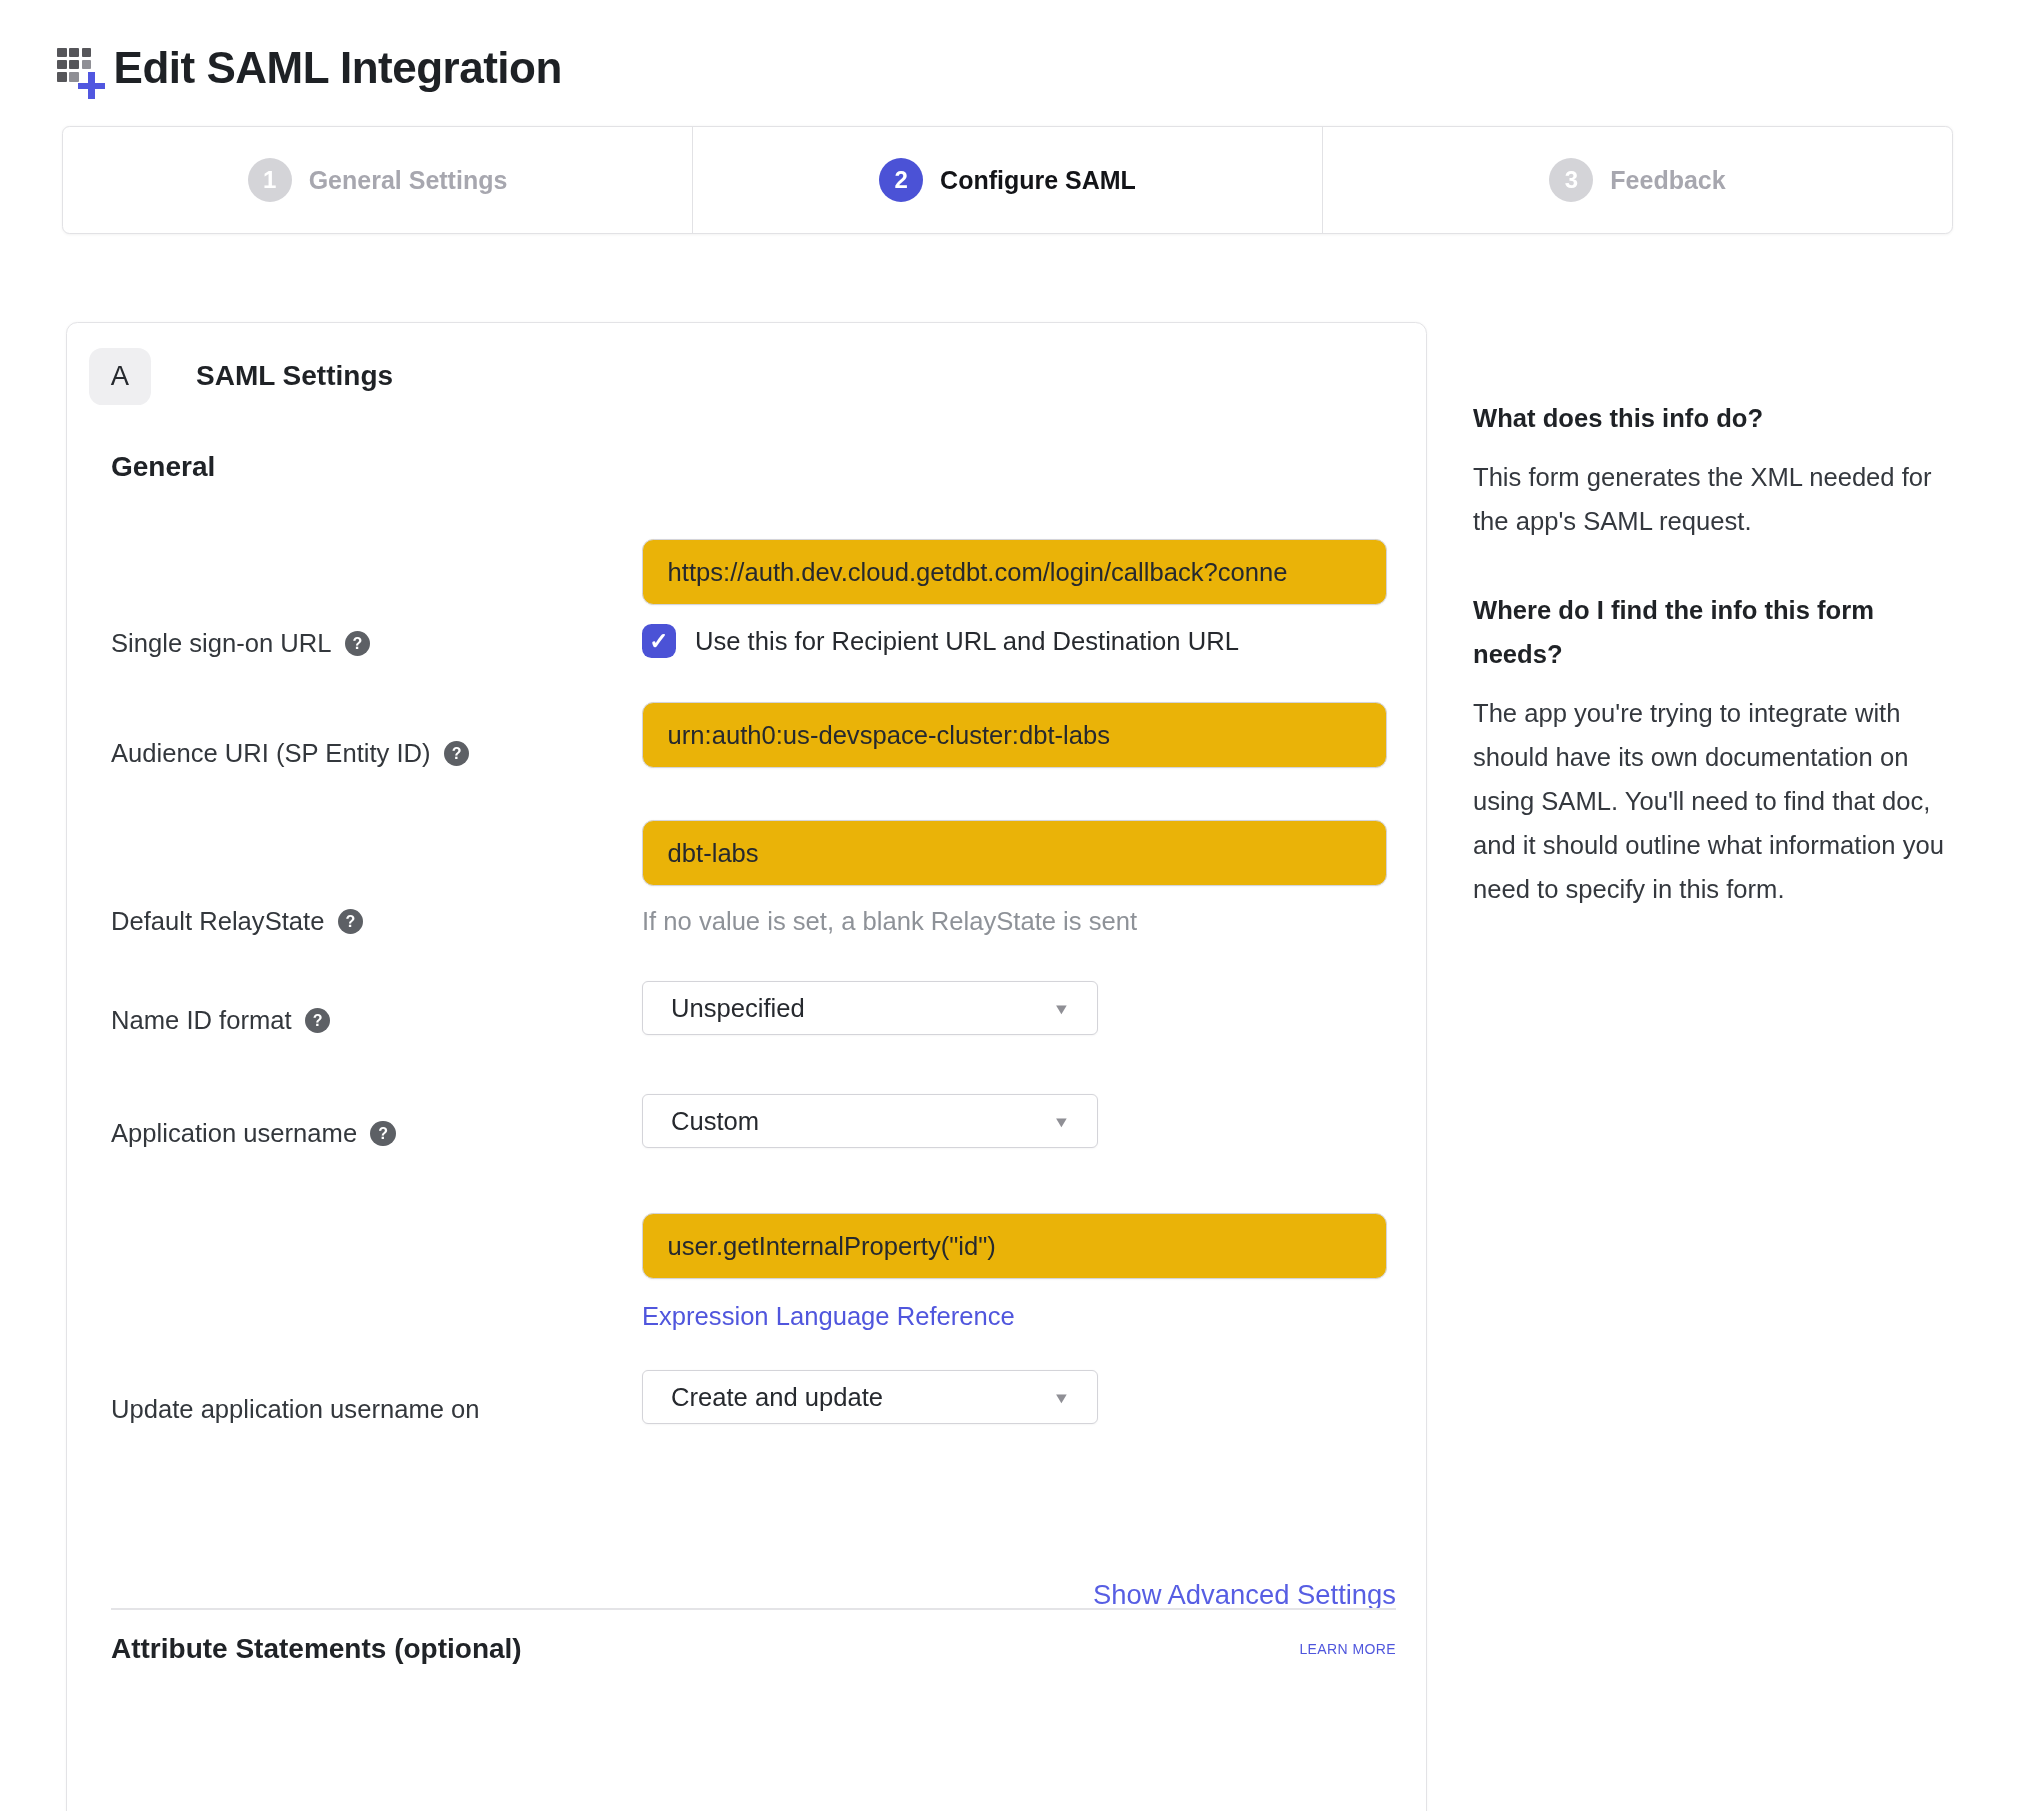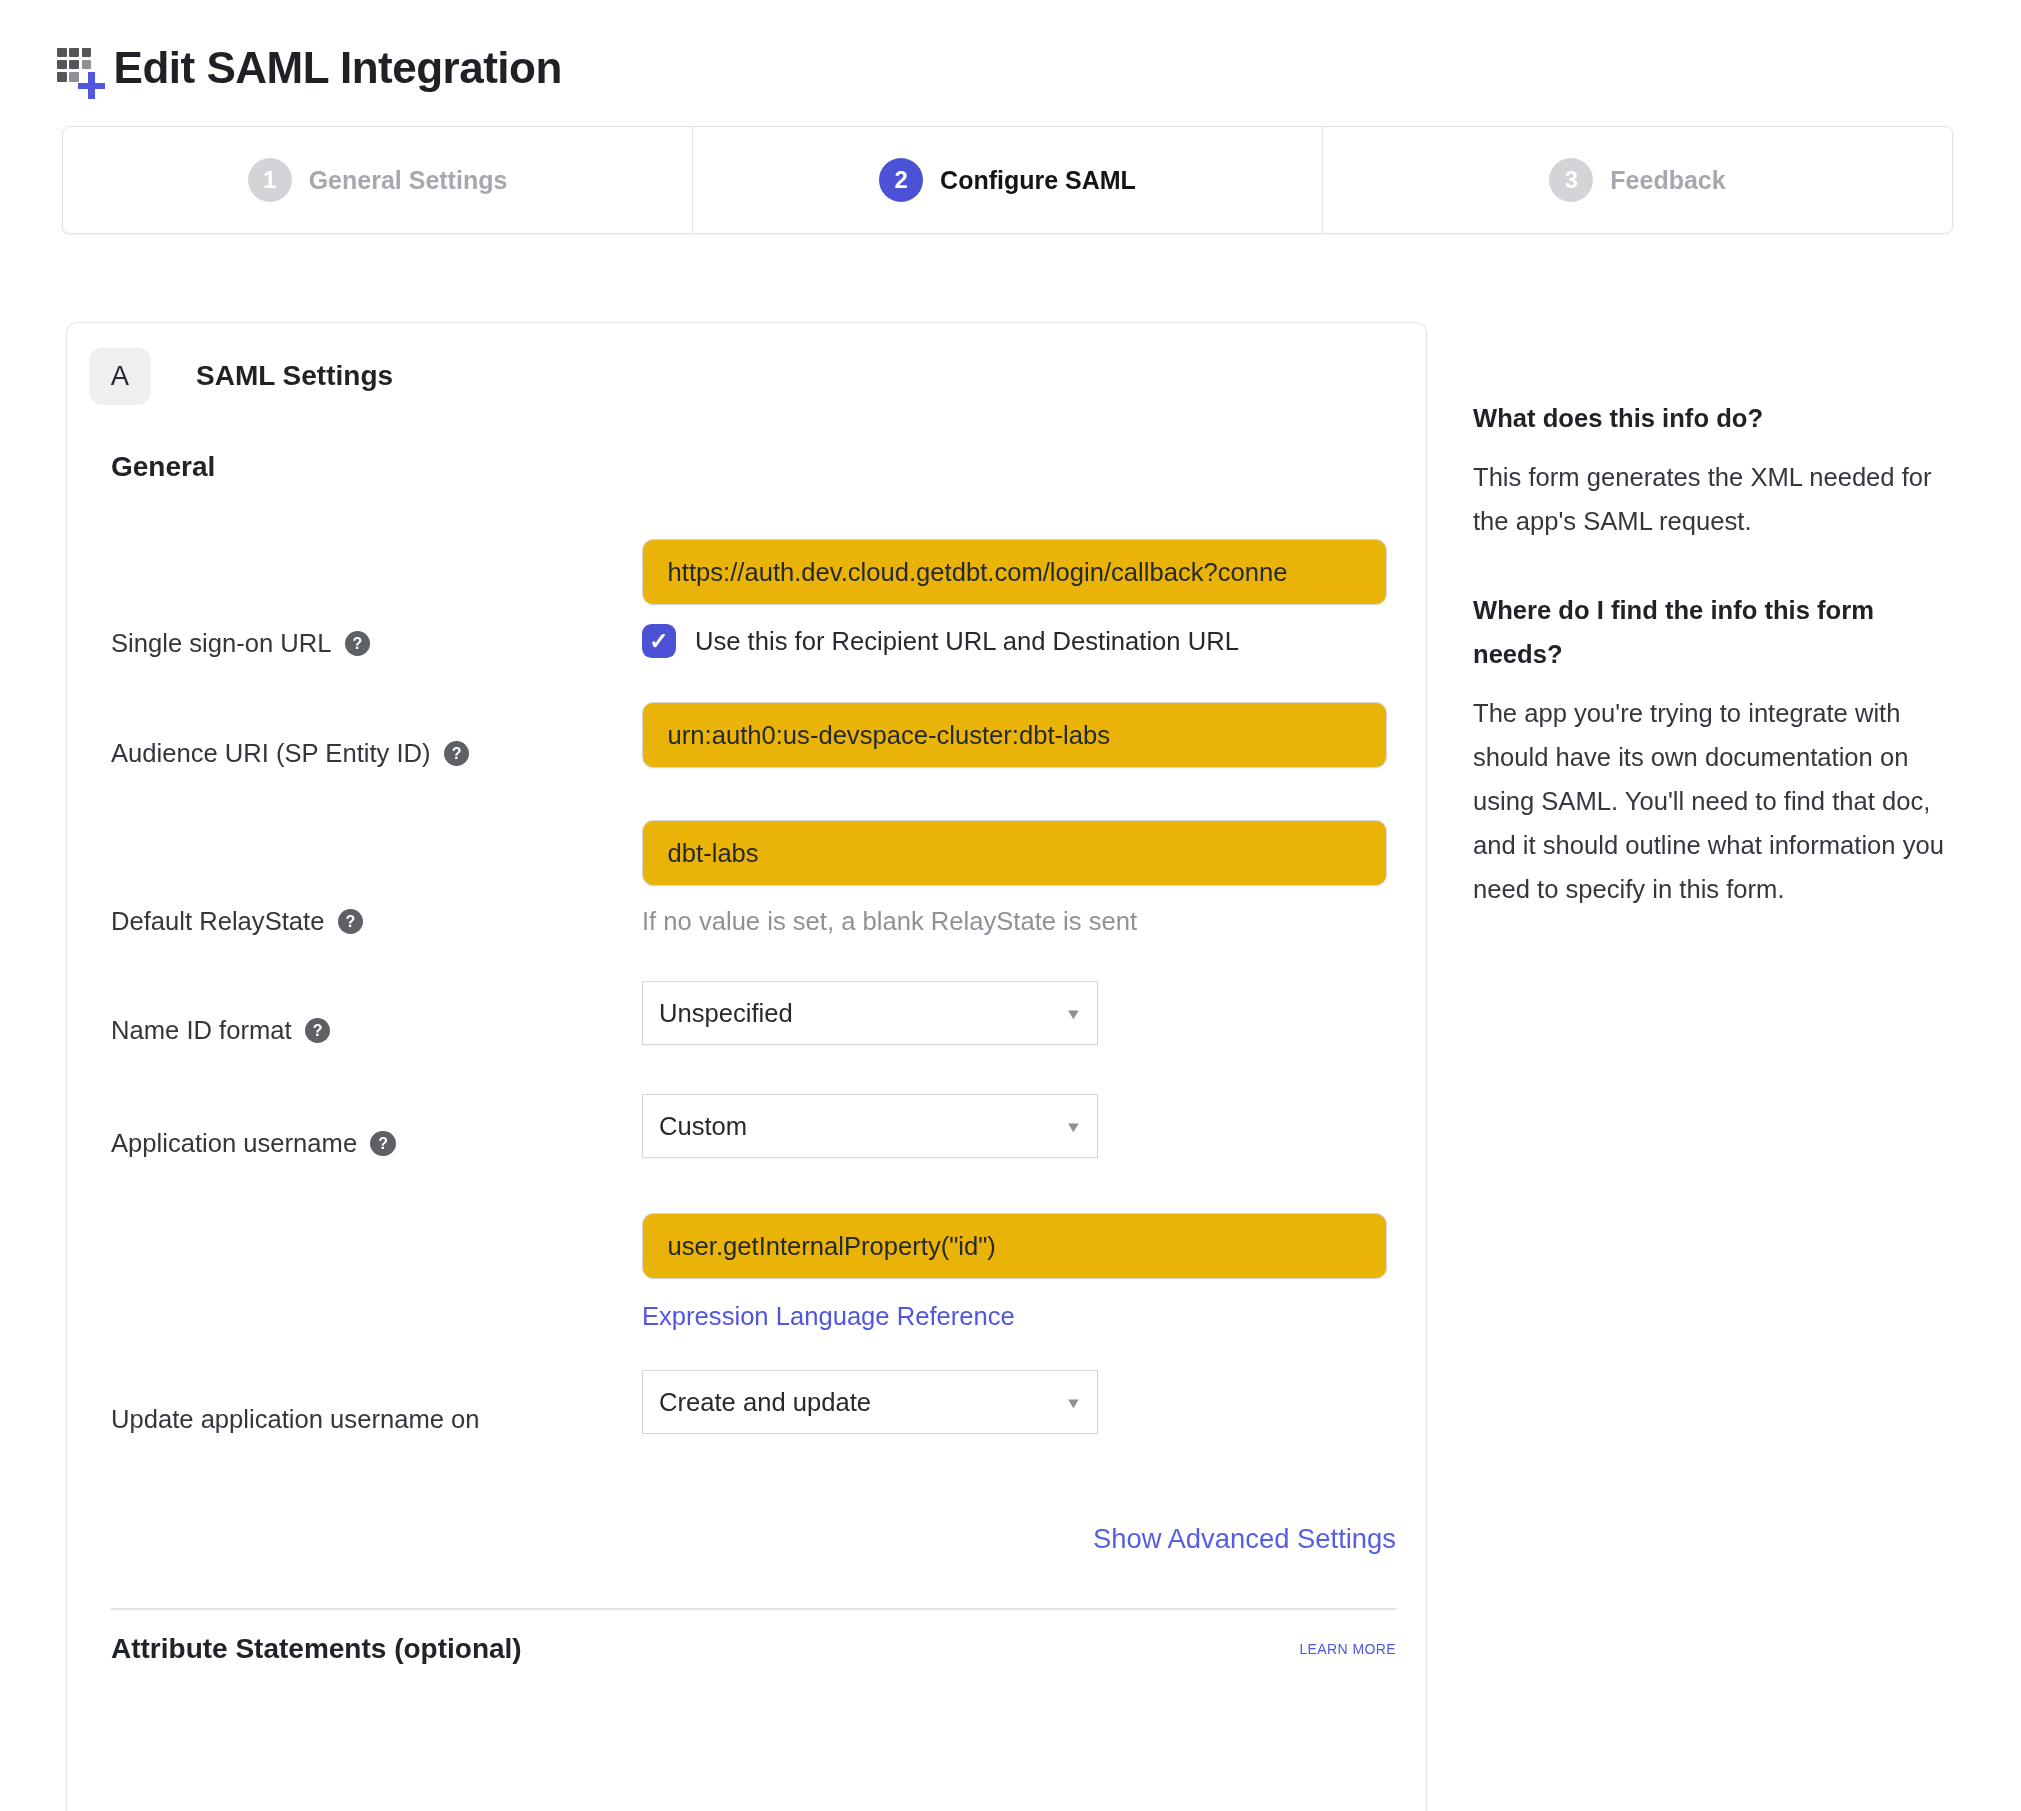--- a/index.html
+++ b/index.html
@@ -64,36 +64,36 @@
     cursor:pointer; flex-shrink:0;
   }
   .controls { display:flex; flex-direction:column; }
   .text-input {
     width:745px; height:66px; border:0.9px solid #d4d4d9; border-radius:11.4px;
     padding:0 24.6px; font-size:25.6px; color:#26292e; background:#eab308; outline:none;
     box-shadow:0 0.9px 1.9px rgba(0,0,0,.04); font-family:"Liberation Sans", sans-serif;
     white-space:nowrap; overflow:hidden; text-overflow:clip;
   }
   .select-box {
-    width:456px; height:64px; border:0.9px solid #d4d4d9; border-radius:0; background:#fff;
-    padding:0 16px; font-size:25.6px; color:#26292e; display:flex; align-items:center;
+    width:456px; height:54px; border:0.9px solid #d4d4d9; border-radius:6px; background:#fff;
+    padding:0 28px; font-size:25.6px; color:#26292e; display:flex; align-items:center;
     justify-content:space-between; cursor:pointer; box-shadow:0 0.9px 1.9px rgba(0,0,0,.04);
   }
   .select-arrow { font-size:15px; color:#8f8f95; transform:scaleX(1.2); }
   .checkbox-line { display:flex; align-items:center; margin-top:19px; }
   .checkbox {
     width:34px; height:34px; border-radius:9.5px; background:#4b52d6; color:#fff;
     font-size:23px; font-weight:700; display:flex; align-items:center; justify-content:center;
     cursor:pointer; flex-shrink:0;
   }
   .checkbox-label { margin-left:19px; font-size:25.6px; color:#26292e; }
   .helper-text { margin-top:21px; font-size:25.6px; color:#8e9298; }
   .inline-link { margin-top:23px; font-size:25.6px; color:#5056dd; text-decoration:none; cursor:pointer; width:fit-content; }
 
-  .advanced-row { position:absolute; left:44px; top:1200px; width:1285px; text-align:right; }
+  .advanced-row { position:absolute; left:44px; top:1256px; width:1285px; text-align:right; }
   .advanced-link { font-size:27.4px; color:#575ee3; text-decoration:none; cursor:pointer; }
 
   .divider { position:absolute; left:44px; top:1285px; width:1285px; height:1.9px; background:#e4e4e7; }
 
   .attr-header { position:absolute; left:44px; top:1310px; width:1285px; display:flex; align-items:center; justify-content:space-between; }
   .attr-title { font-size:28px; font-weight:700; color:#202327; }
   .learn-more { font-size:14px; color:#4f56dd; text-decoration:none; letter-spacing:0.4px; cursor:pointer; }
 
   .attr-cols { position:absolute; left:44px; top:1530px; width:1285px; display:flex; }
   .attr-col { font-size:25.6px; font-weight:700; color:#202327; }

